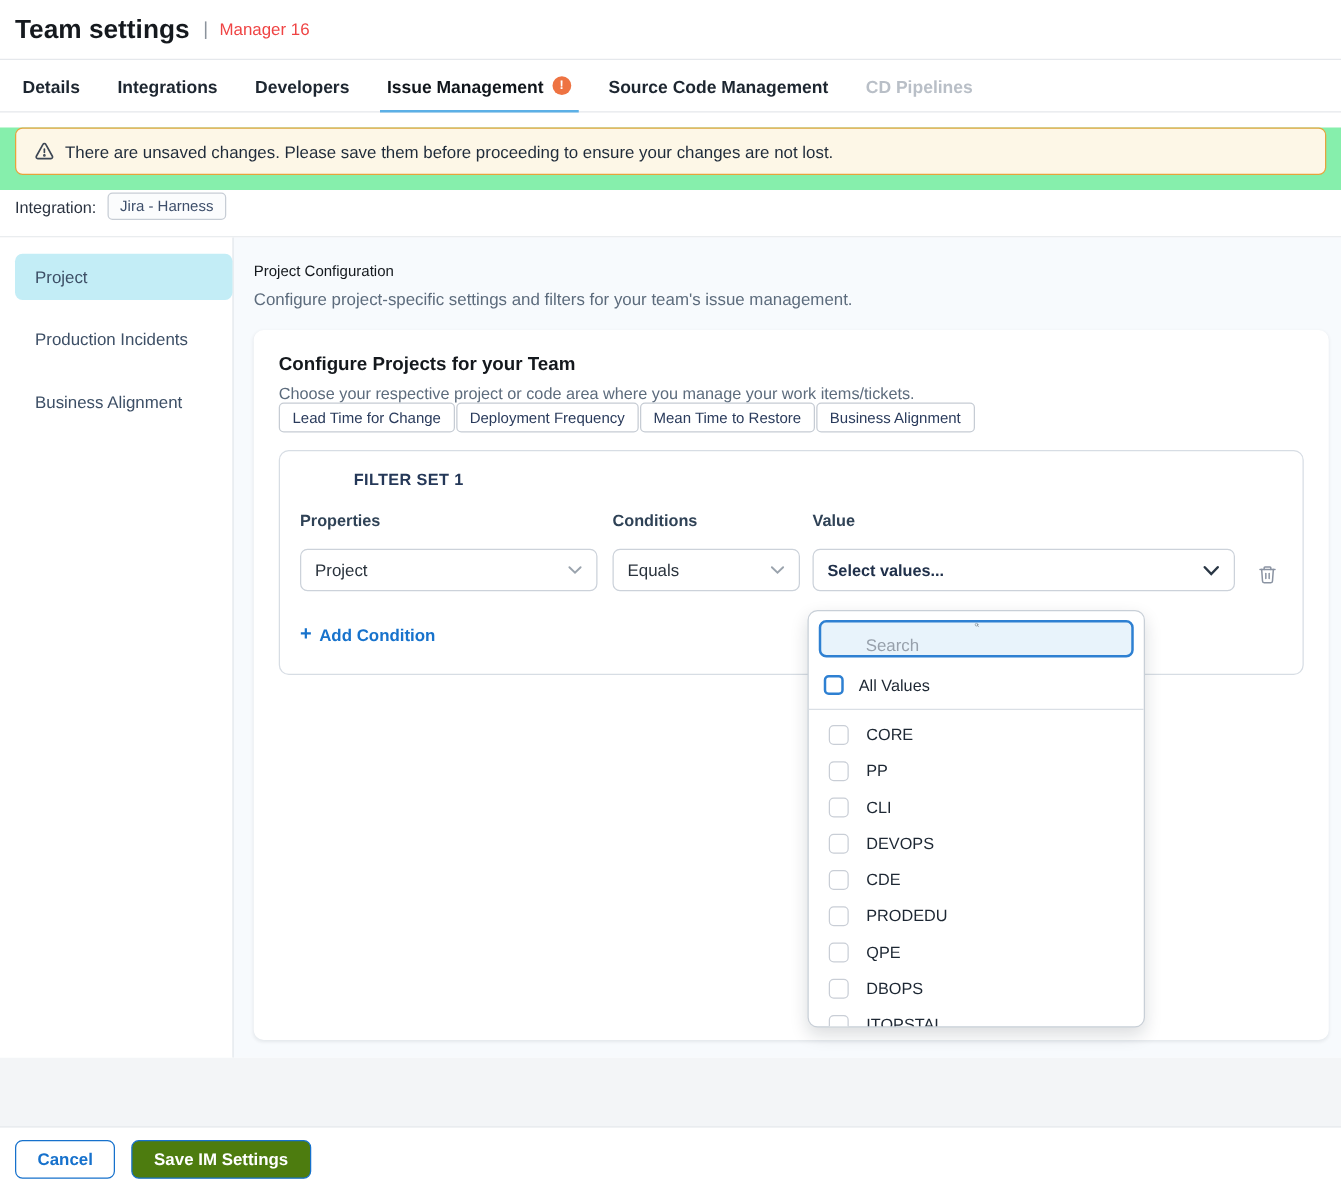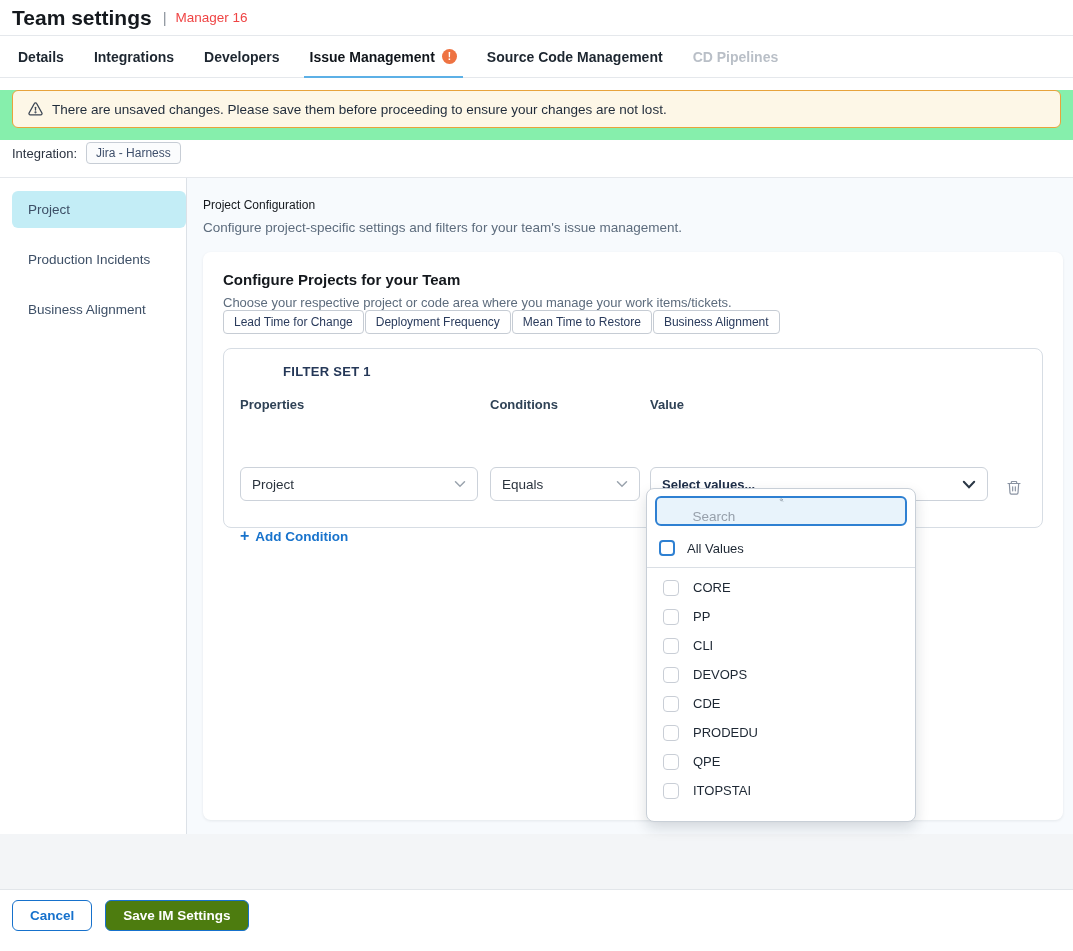--- a/index.html
+++ b/index.html
@@ -1,20 +1,20 @@
 <!DOCTYPE html>
 <html><head>
 <meta charset="utf-8">
 <style>
   * { margin:0; padding:0; box-sizing:border-box; }
   html,body { width:1073px; height:951px; background:#fff; font-family:"Liberation Sans", sans-serif; overflow:hidden; }
   .page { position:relative; width:1073px; height:951px; }
 
   
-  .header { height:36px; display:flex; align-items:center; padding:0 12px; border-bottom:1px solid #e5e8ec; background:#fff; }
+  .header { height:48px; display:flex; align-items:center; padding:0 12px; border-bottom:1px solid #e5e8ec; background:#fff; }
   .page-title { font-size:21px; font-weight:bold; color:#15191e; }
   .title-divider { color:#8b939c; margin:0 9px 0 11px; font-size:15px; }
   .title-sub { font-size:13.5px; color:#ef4444; }
 
   
   .tabs { height:42px; display:flex; align-items:stretch; gap:30px; padding:0 18px; border-bottom:1px solid #e5e8ec; background:#fff; }
   .tab { display:flex; align-items:center; gap:7px; font-size:14px; font-weight:bold; color:#1d2630; position:relative; cursor:pointer; }
   .tab.active { color:#10151b; }
   .tab.active::after { content:""; position:absolute; left:-6px; right:-6px; bottom:-1px; height:2px; background:#5cb0e6; }
   .tab.disabled { color:#b9bfc7; }
@@ -43,21 +43,21 @@
   .card { margin-top:17px; background:#fff; border-radius:8px; height:568px; padding:19px 20px; box-shadow:0 1px 3px rgba(16,24,40,.08); }
   .card-title { font-size:15px; font-weight:bold; color:#14181d; }
   .card-sub { margin-top:7px; font-size:13px; color:#5d6c7d; }
   .chips { display:flex; gap:1px; }
   .chip { font-size:12px; color:#2a3b5c; border:1px solid #c6ccd4; border-radius:4px; padding:4px 10px; background:#fff; cursor:pointer; }
 
   
   .filter-box { margin-top:14px; border:1px solid #d7dde4; border-radius:8px; padding:15px 16px; height:180px; }
   .filter-title { font-size:13px; font-weight:bold; color:#253858; letter-spacing:.3px;padding-left:43px; }
   .filter-row { display:flex; margin-top:18px; align-items:flex-end; }
-  .fcol { display:flex; flex-direction:column;gap:40px; }
+  .fcol { display:flex; flex-direction:column; }
   .fcol-label { font-size:13px; font-weight:bold; color:#2f4256; margin-bottom:15px; }
   .select { height:34px; border:1px solid #ccd2da; border-radius:6px; background:#fff; display:flex; align-items:center; justify-content:space-between; padding:0 11px; font-size:13.5px; color:#2a333d; cursor:pointer; }
   .col-prop { width:238px; margin-right:12px; }
   .col-cond { width:150px; margin-right:10px; }
   .col-val  { width:338px; }
   .select.value { font-weight:bold; color:#20304a; font-size:13px; }
   .trash-btn { margin-left:18px; margin-bottom:5px; background:none; border:none; cursor:pointer; display:flex; }
   .add-condition { margin-top:26px; display:flex; align-items:center; gap:6px; color:#1873cc; font-size:13.5px; font-weight:bold; cursor:pointer; }
   .add-plus { font-size:16px; font-weight:bold; }
 
@@ -239,20 +239,24 @@
       <div class="opt-row">
           <span class="cb"></span>
           <span class="opt-label">PRODEDU</span>
         </div>
       <div class="opt-row">
           <span class="cb"></span>
           <span class="opt-label">QPE</span>
         </div>
       <div class="opt-row">
           <span class="cb"></span>
+          <span class="opt-label">DBOPS</span>
+        </div>
+      <div class="opt-row">
+          <span class="cb"></span>
           <span class="opt-label">ITOPSTAI</span>
         </div>
 
     </div>
   </div>
 
   <div class="gray-strip"></div>
   <div class="footer">
     <button class="btn btn-cancel">Cancel</button>
     <button class="btn btn-save">Save IM Settings</button>

